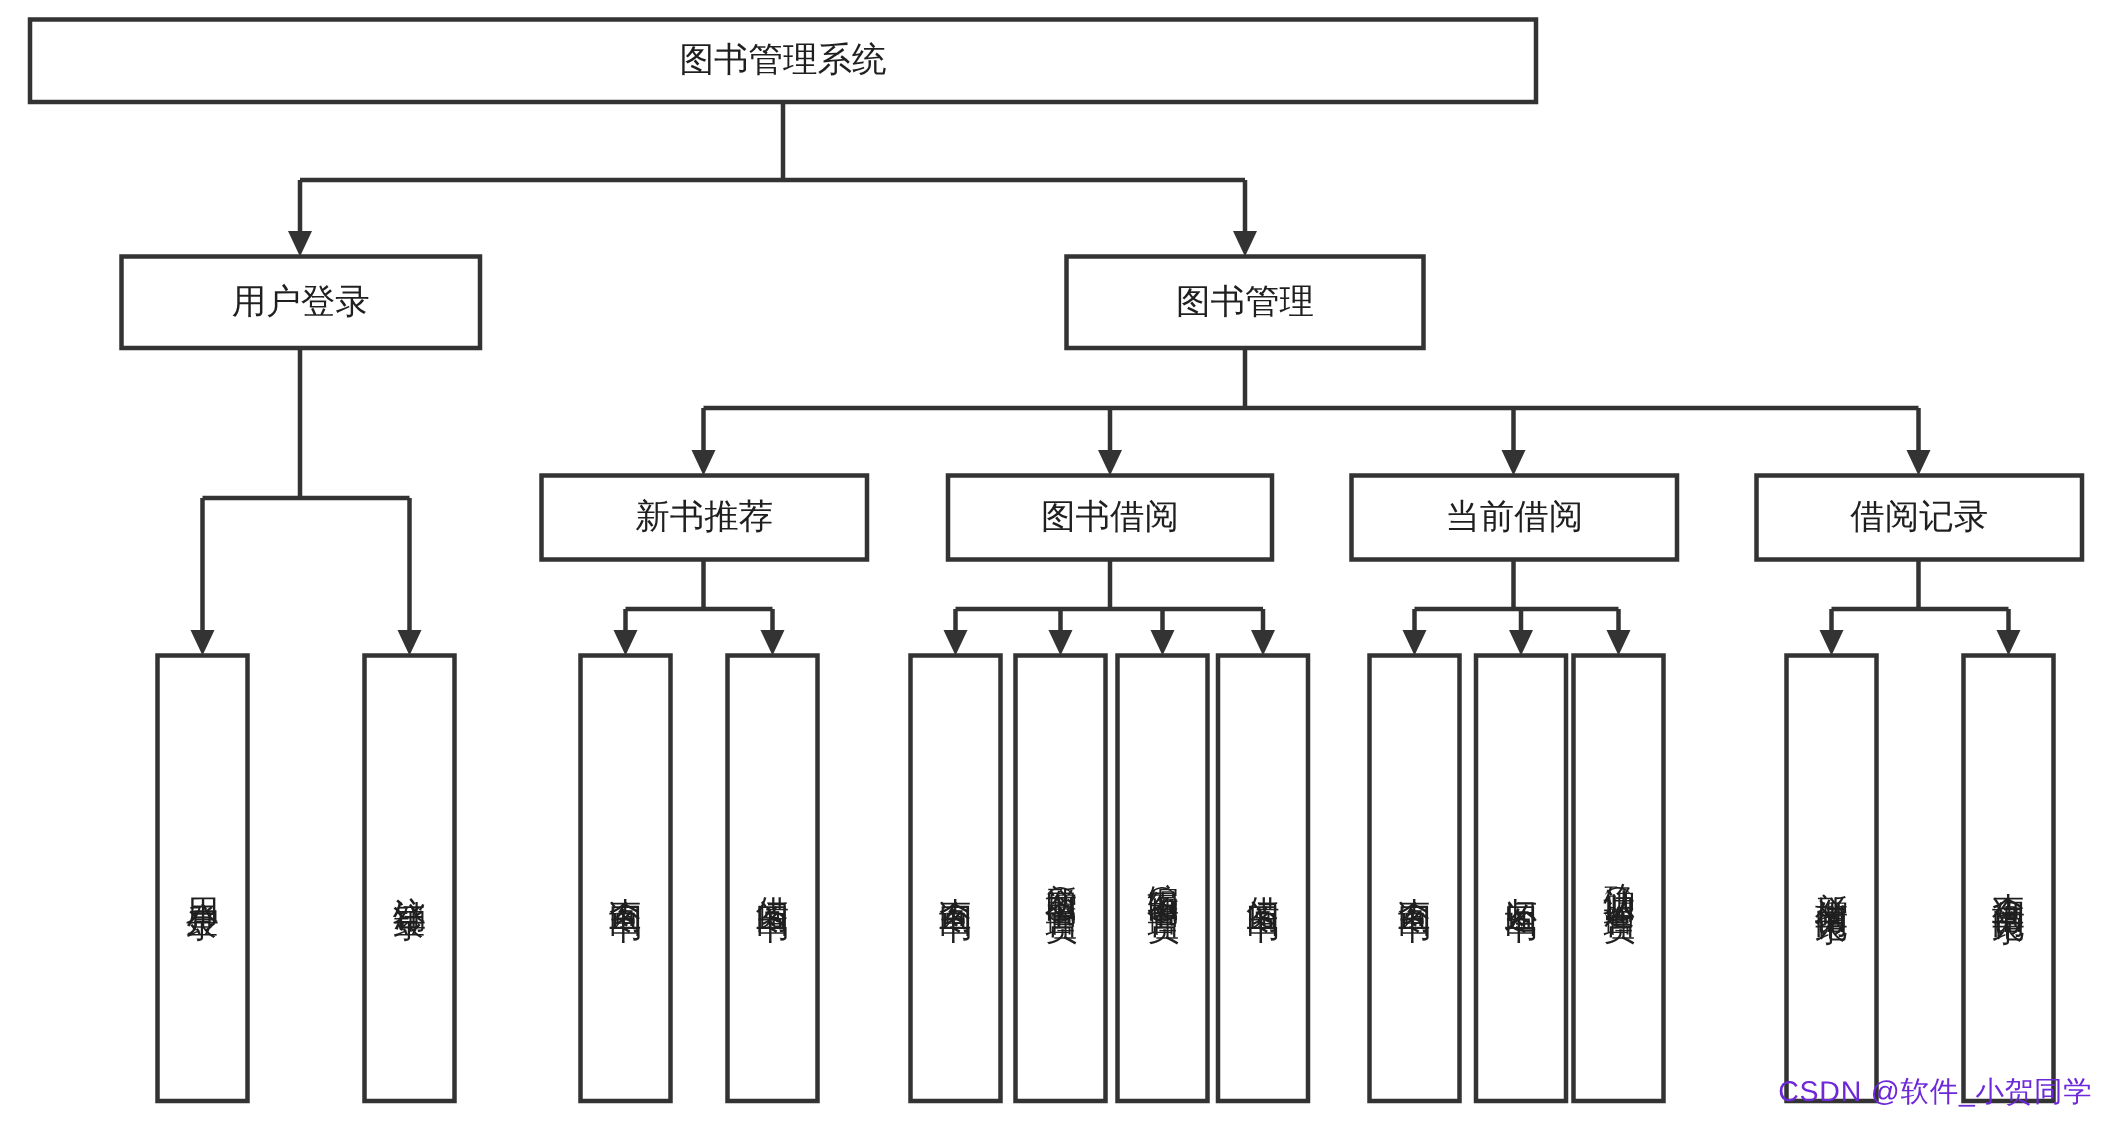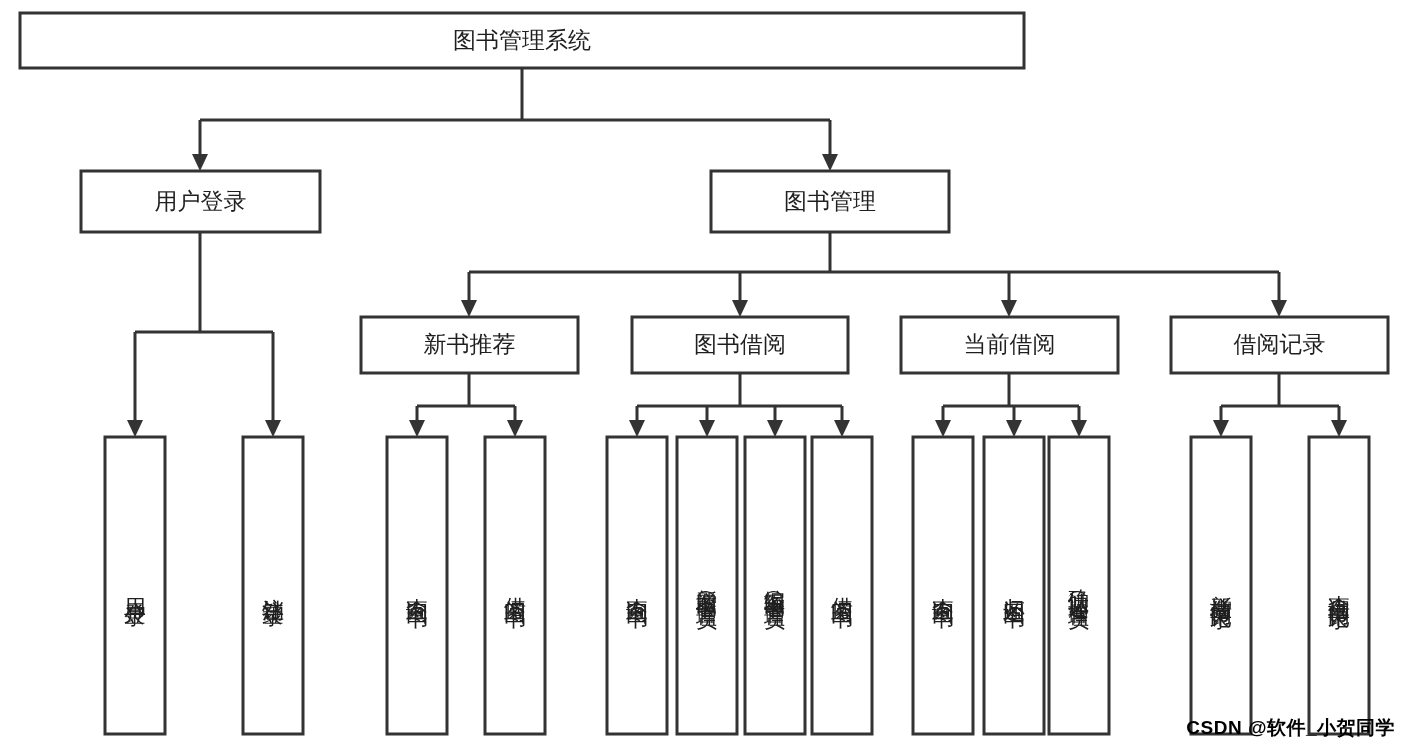--- a/index.html
+++ b/index.html
@@ -63,24 +63,23 @@
     text-align: center;
     white-space: nowrap;
     pointer-events: none;
   }
   .watermark {
     position: absolute;
     right: 10px;
     bottom: 6px;
     font-family: "Liberation Sans", "DejaVu Sans", sans-serif;
     font-size: 19px;
-    color: #000000;
+    color: #6d28d9;
     letter-spacing: 0.5px;
     white-space: nowrap;
-    font-weight: bold;
   }
 </style>
 </head>
 <body>
 
 <div id="diagram-root">
   <svg class="flow" viewBox="0 0 1405 747">
     <g id="connectors-layer">
         <polyline points="522,68 522,120" class="link-line"></polyline>
         <polyline points="200,120 830,120" class="link-line"></polyline>

